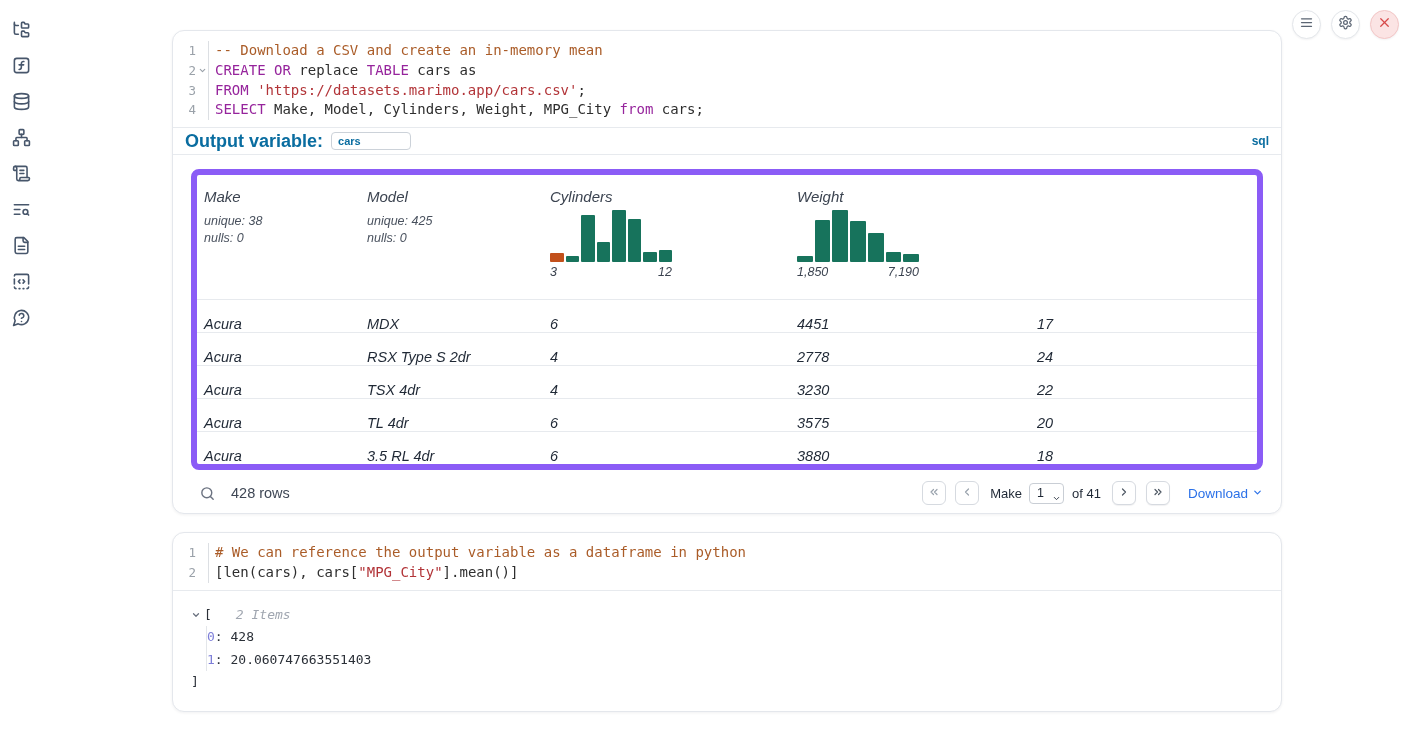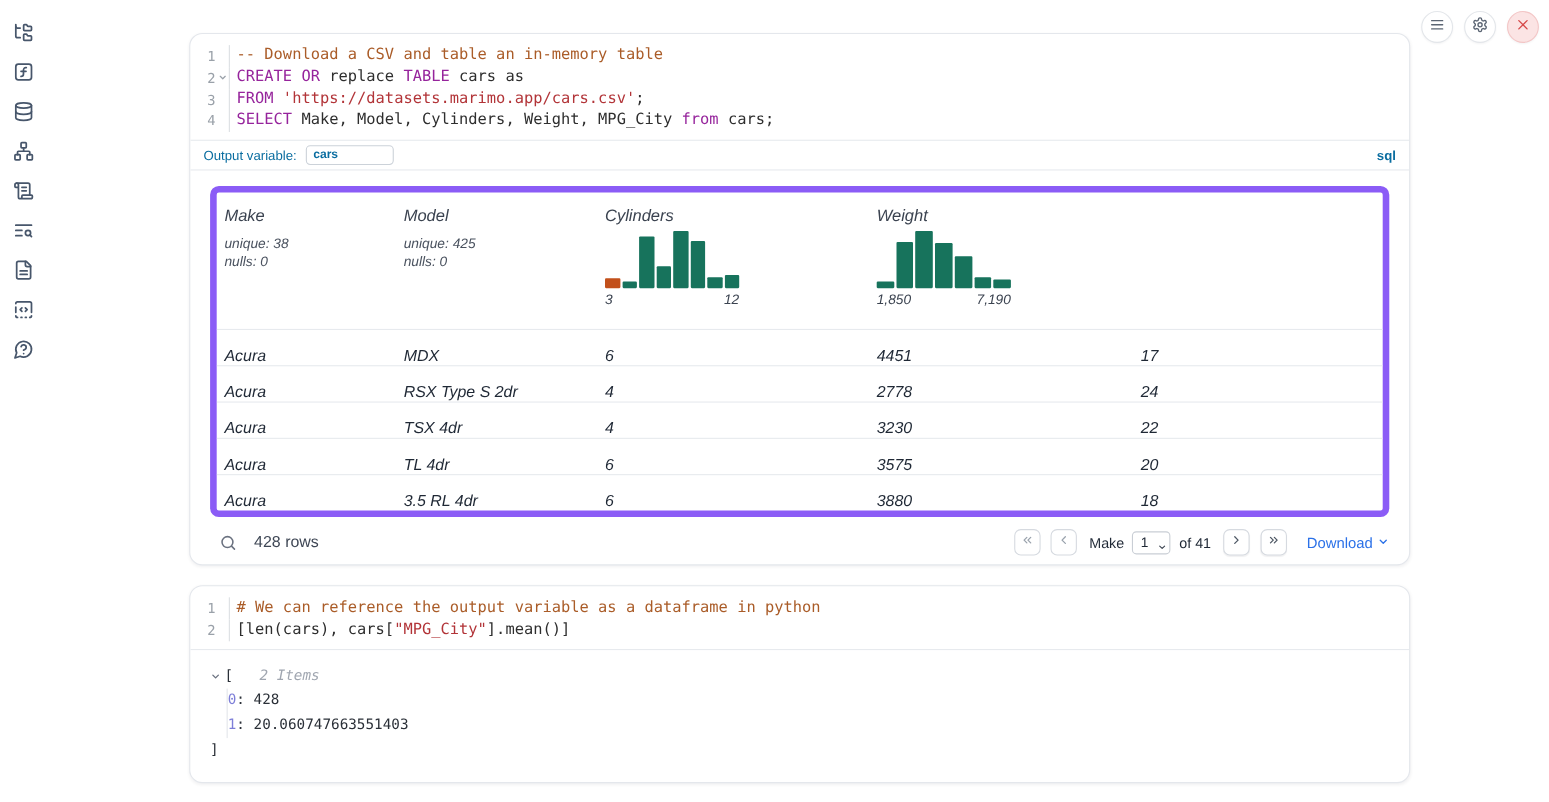--- a/index.html
+++ b/index.html
@@ -38,21 +38,21 @@
   .foldbox svg { width:9px; height:9px; }
   .code-text { padding-left:6px; white-space:pre; }
   .tok-comment { color:#aa5c28; }
   .tok-keyword { color:#96249c; }
   .tok-string  { color:#b23438; }
   .tok-plain   { color:#2e2e2e; }
 
   
   .outvar-row { border-top:1px solid #e7eaee; border-bottom:1px solid #e7eaee;
     height:28px; display:flex; align-items:center; padding:0 12px; }
-  .outvar-label { font-size:12px; font-weight:normal; color:#0a6da0; }
+  .outvar-label { font-size:18px; font-weight:bold; color:#0a6da0; }
   .outvar-input { margin-left:8px; width:80px; height:18px; border:1px solid #ccd2d9; border-radius:4px;
     font-family:"Liberation Sans",sans-serif; font-size:11px; font-weight:bold; color:#0a6da0;
     padding:0 6px; outline:none; }
   .lang-badge { margin-left:auto; font-size:12px; font-weight:bold; color:#0a6da0; }
 
   
   .output-area { padding:14px 18px 0 18px; }
   .table-box { border:6px solid #8b5cf6; border-radius:8px; overflow:hidden;font-style:italic; }
   .th-row { display:flex; }
   .th { height:124px; padding:13px 0 0 7px; }
@@ -206,21 +206,21 @@
   </div>
 </div>
 
 <div class="cell cell1">
   <div class="code-block">
     <div class="code-line">
       <div class="gutter">
           <span class="ln">1</span>
           <span class="foldbox"></span>
         </div>
-      <div class="code-text"><span class="tok-comment">-- Download a CSV and table an in-memory table</span></div>
+      <div class="code-text"><span class="tok-comment">-- Download a CSV and create an in-memory mean</span></div>
     </div>
     <div class="code-line">
       <div class="gutter">
           <span class="ln">2</span>
           <span class="foldbox">
             <svg viewBox="0 0 24 24" fill="none" stroke="currentColor" stroke-width="3" stroke-linecap="round" stroke-linejoin="round">
               <path d="m6 9 6 6 6-6"></path>
             </svg>
           </span>
         </div>

